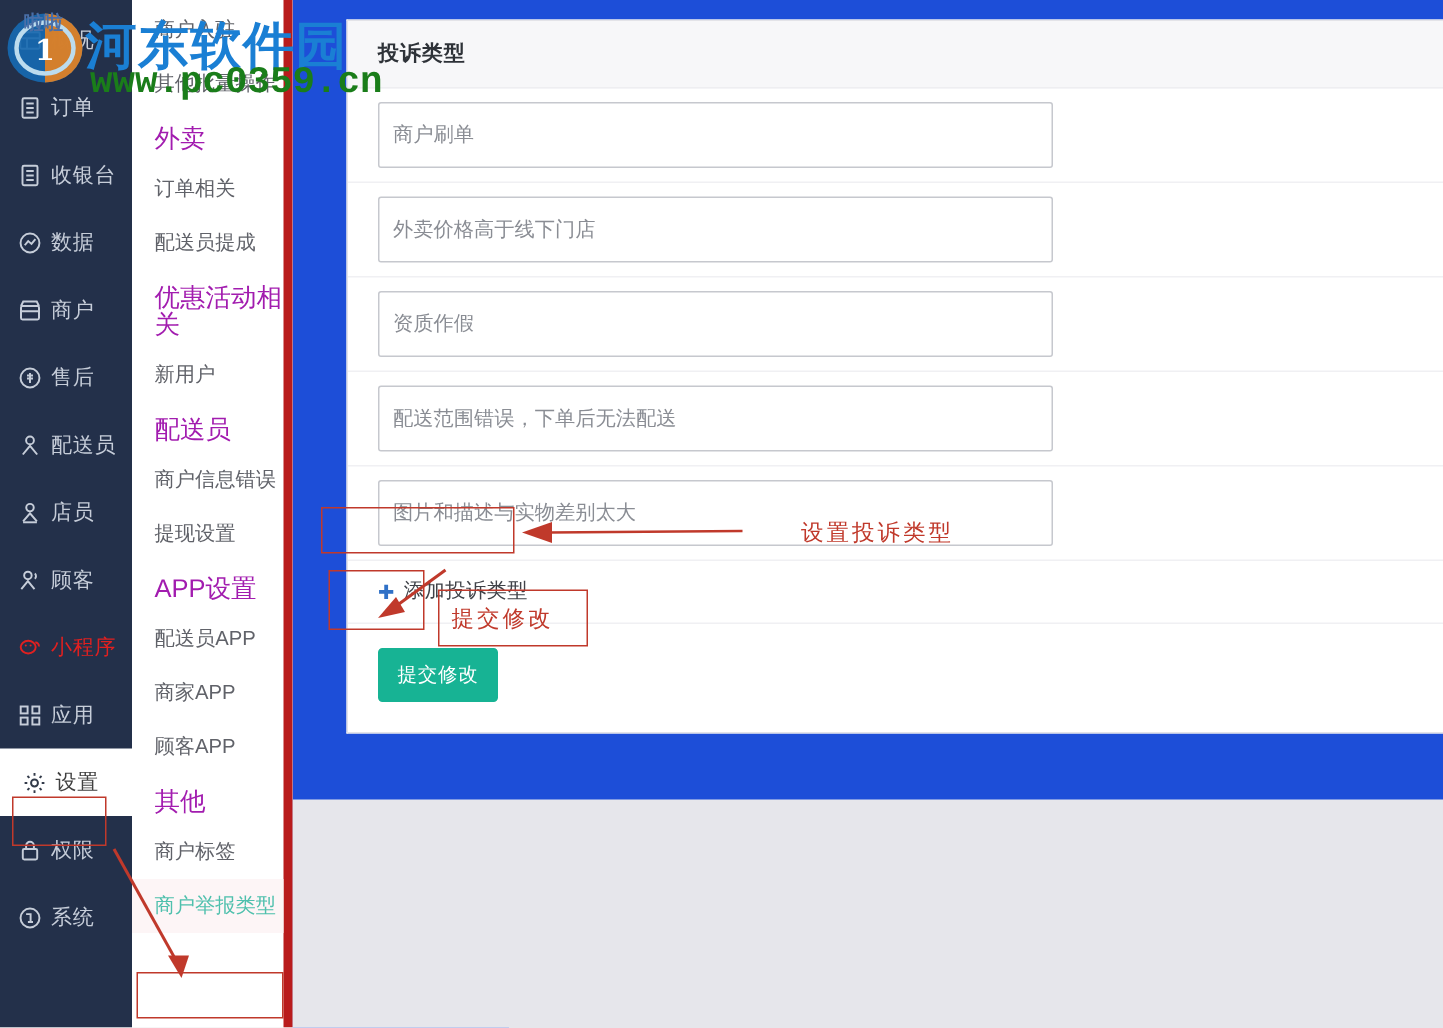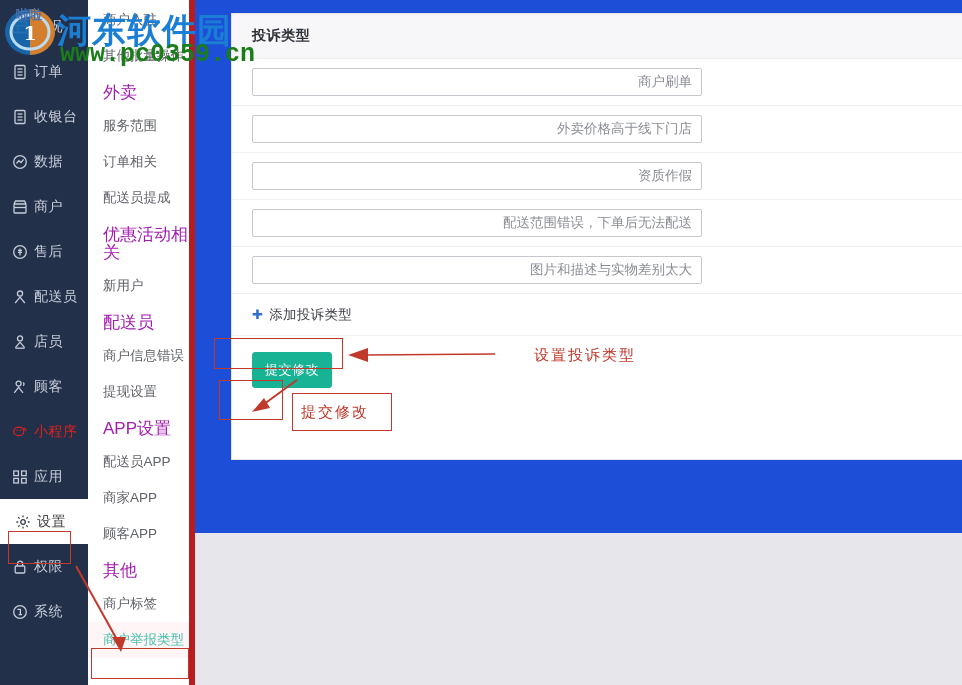--- a/index.html
+++ b/index.html
@@ -119,33 +119,32 @@
     color: #2e3238;
     letter-spacing: 0.6px;
   }
   .row {
     border-bottom: 1px solid #f0f0f3;
     padding: 9px 0 9px 20px;
   }
   .row:last-of-type { border-bottom: 1px solid #f0f0f3; }
   .field {
     width: 450px;
-    height: 28px;
+    height: 44px;
     line-height: 28px;
     box-sizing: border-box;
     border: 1px solid #c6c8ce;
     border-radius: 2px;
     background: #fff;
     padding: 0 9px;
     font-size: 13.5px;
     color: #8a8d94;
     font-family: "Liberation Sans", "DejaVu Sans", sans-serif;
     outline: none;
     display: block;
-    text-align: right;
   }
 
   .row-add {
     border-bottom: 1px solid #f0f0f3;
     padding: 11px 0 11px 20px;
   }
   .add-link {
     font-size: 13.5px;
     color: #3f4248;
     cursor: pointer;
@@ -401,21 +400,20 @@
         </span>
       <span>系统</span>
     </div>
   </nav>
 
   <nav class="secondary-nav">
     <div class="snav-item"><span>商户入驻</span></div>
     <div class="snav-item"><span>其他批量操作</span></div>
 
     <div class="snav-group">外卖</div>
-    <div class="snav-item"><span>服务范围</span></div>
     <div class="snav-item"><span>订单相关</span></div>
     <div class="snav-item"><span>配送员提成</span></div>
 
     <div class="snav-group">优惠活动相关</div>
     <div class="snav-item"><span>新用户</span></div>
 
     <div class="snav-group">配送员</div>
     <div class="snav-item"><span>商户信息错误</span></div>
     <div class="snav-item"><span>提现设置</span></div>
 

